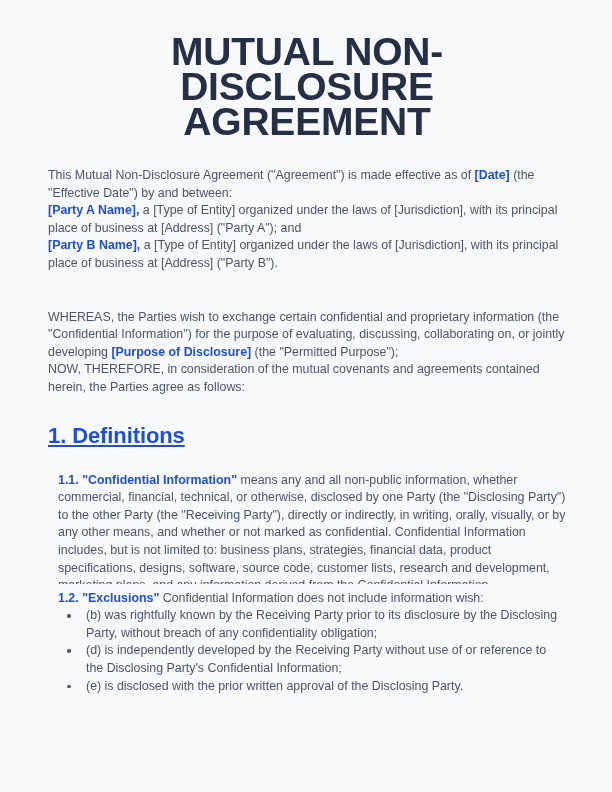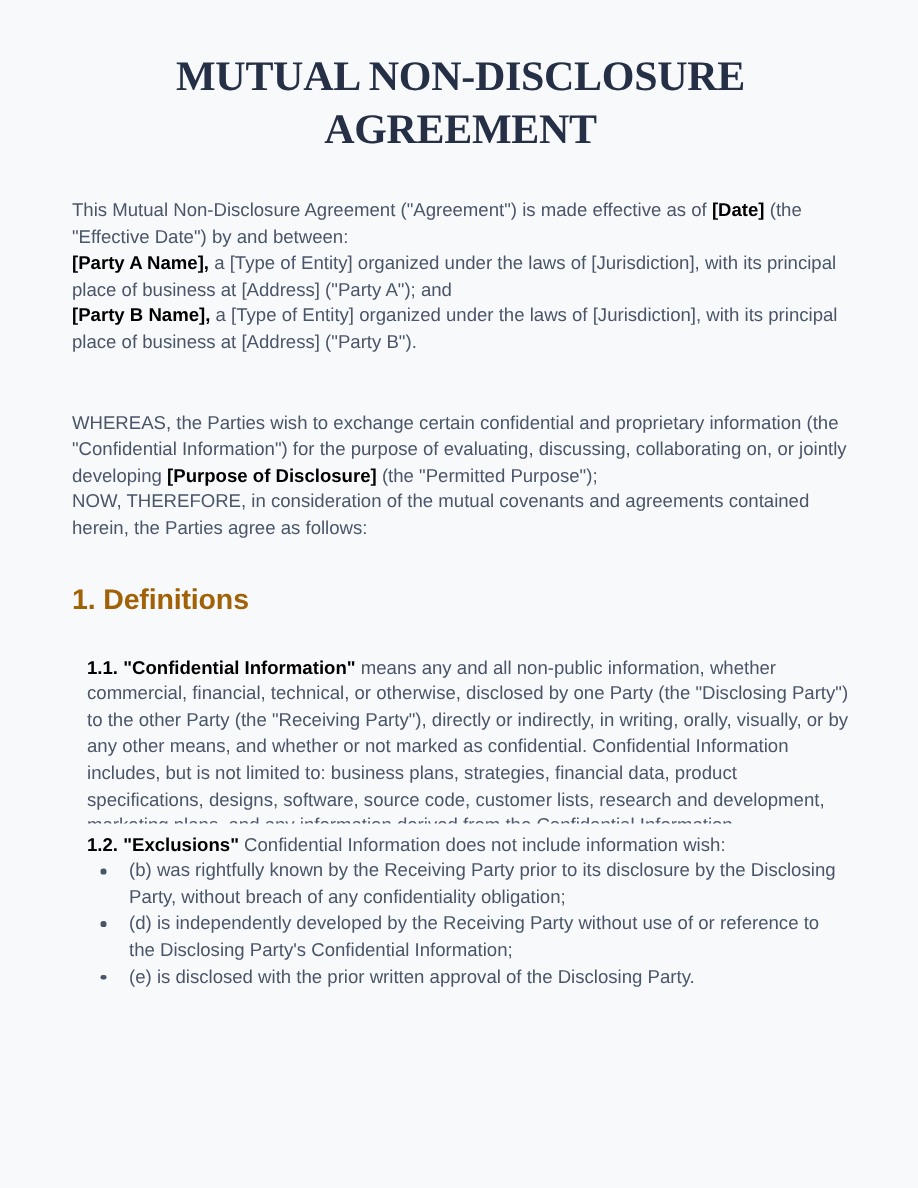--- a/index.html
+++ b/index.html
@@ -22,27 +22,26 @@
     height: 792px;
     box-sizing: border-box;
     padding: 34px 46px 0 48px;
     background: #f8f9fb;
     position: relative;
   }
 
   .doc-title {
     margin: 0;
     padding: 0 18px;
-    font-size: 28px;
+    font-size: 39px;
     line-height: 35px;
     font-weight: bold;
     letter-spacing: -0.2px;
     text-align: center;
     color: #252f45;
-    font-family: Liberation Serif, serif;
   }
 
   .intro-block {
     margin-top: 28px;
   }
 
   .para {
     margin: 0;
     font-size: 12.4px;
     line-height: 17.6px;
@@ -53,31 +52,32 @@
   .para + .para {
     margin-top: 0;
   }
 
   .block-gap {
     margin-top: 36px;
   }
 
   .strong {
     font-weight: bold;
-    color: #000000;
+    color: #1d4ed8;
   }
 
   .section-heading {
     margin: 0;
     padding: 0;
-    font-size: 19px;
+    font-size: 22px;
     line-height: 24px;
     font-weight: bold;
-    color: #a16207;
+    color: #1d4ed8;
     letter-spacing: -0.1px;
+    text-decoration: underline;
   }
 
   .heading-gap {
     margin-top: 27px;
   }
 
   
   .clause-body {
     margin-top: 24px;
     padding-left: 10px;

